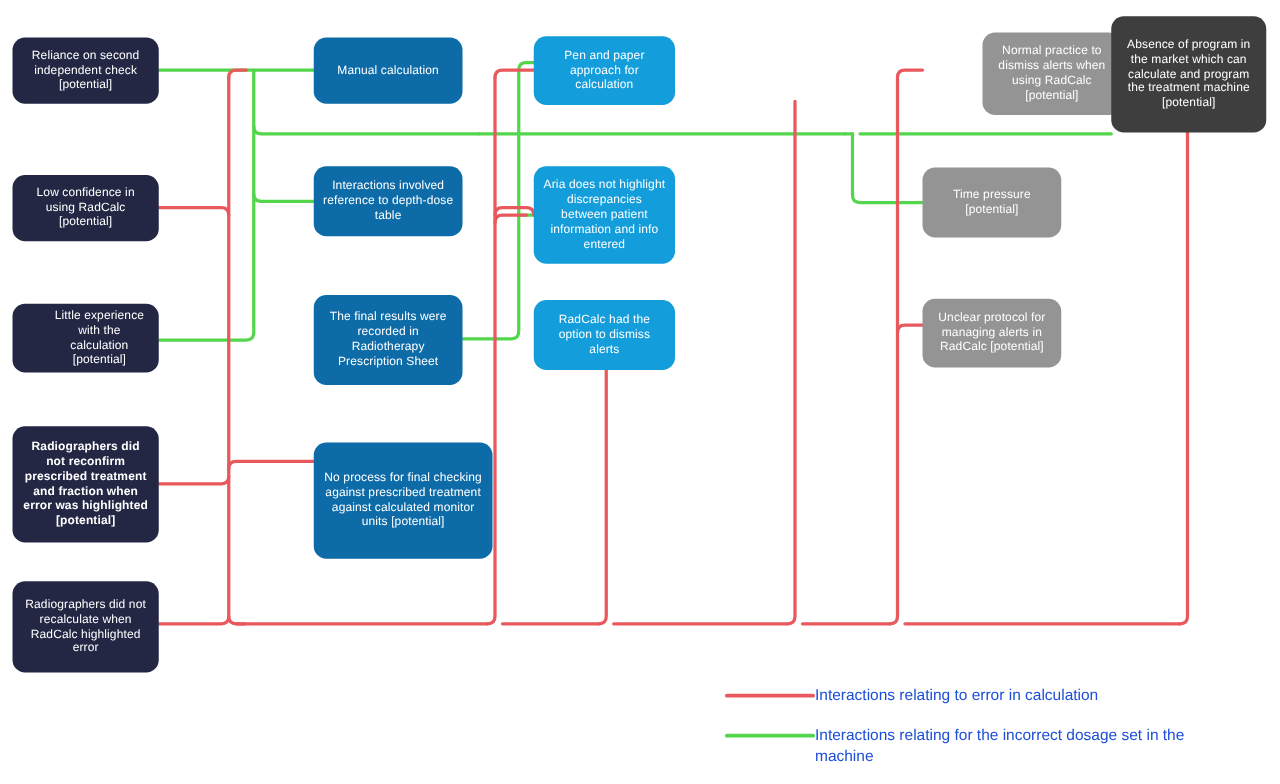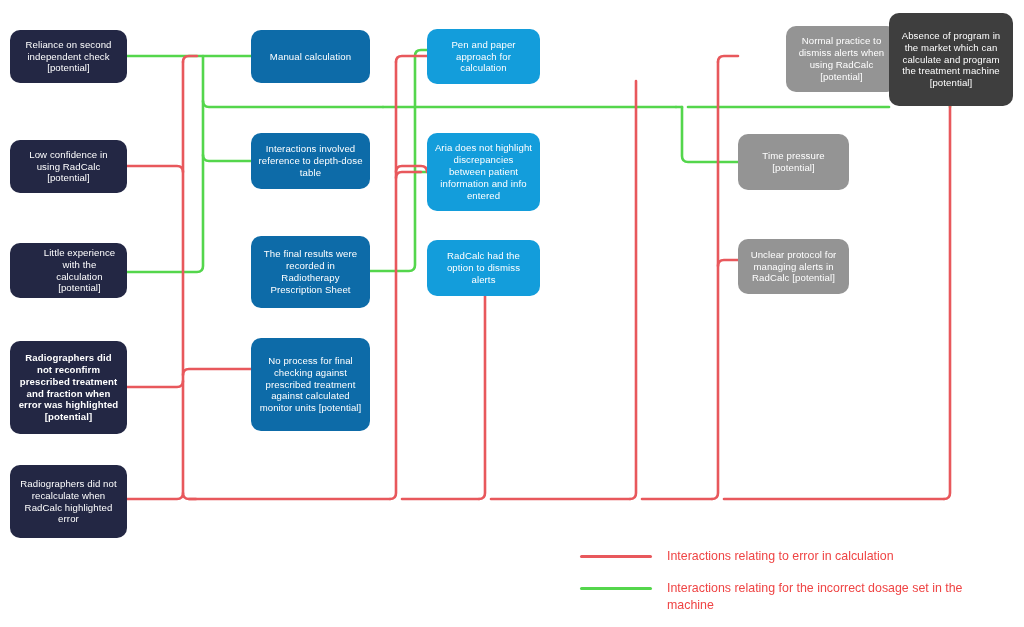--- a/index.html
+++ b/index.html
@@ -16,21 +16,21 @@
     padding:5px 7px;
     line-height:1.25;
     font-size:9.6px;
     letter-spacing:0.1px;
     z-index:3;
   }
   .node span{display:block;width:100%;}
   .legend{position:absolute;z-index:4;}
   .legend-row{position:absolute;display:flex;align-items:flex-start;}
   .legend-swatch{width:72px;height:2.6px;border-radius:2px;margin-top:7px;flex:0 0 auto;}
-  .legend-text{margin-left:15px;font-size:12.4px;color:#ef4444;line-height:1.35;width:310px;}
+  .legend-text{margin-left:0;font-size:12.4px;color:#1d4ed8;line-height:1.35;width:310px;}
 </style>
 </head>
 <body>
 
 <div id="stage">
 
   <svg id="wires" viewBox="0 0 1024 627" xmlns="http://www.w3.org/2000/svg">
     <g fill="none" stroke-width="2.6" stroke-linecap="round" stroke-linejoin="round">
 
       <g stroke="#54D64C">
@@ -118,21 +118,21 @@
   </div>
 
   <div class="node" style="left:251px;top:133px;width:119px;height:56px;background:#0D6BA8;">
     <span>Interactions involved reference to depth-dose table</span>
   </div>
 
   <div class="node" style="left:251px;top:236px;width:119px;height:72px;background:#0D6BA8;">
     <span>The final results were recorded in Radiotherapy Prescription Sheet</span>
   </div>
 
-  <div class="node" style="left:251px;top:338px;width:119px;height:93px;background:#0D6BA8;">
+  <div class="node" style="left:251px;top:354px;width:143px;height:93px;background:#0D6BA8;">
     <span>No process for final checking against prescribed treatment against calculated monitor units [potential]</span>
   </div>
 
   <div class="node" style="left:427px;top:29px;width:113px;height:55px;background:#139DDB;">
     <span>Pen and paper approach for calculation</span>
   </div>
 
   <div class="node" style="left:427px;top:133px;width:113px;height:78px;background:#139DDB;">
     <span>Aria does not highlight discrepancies between patient information and info entered</span>
   </div>

